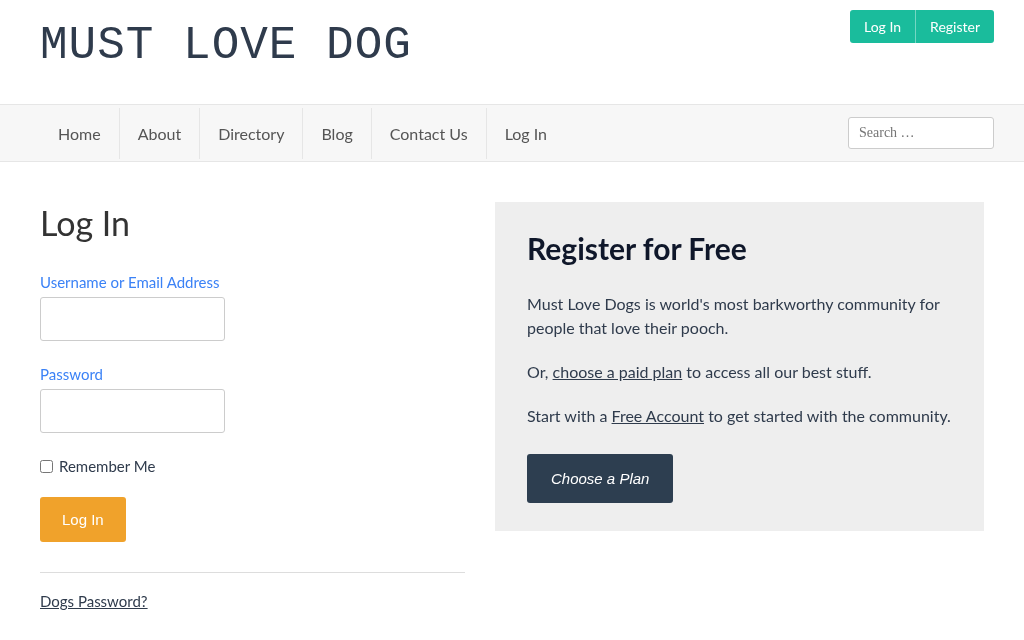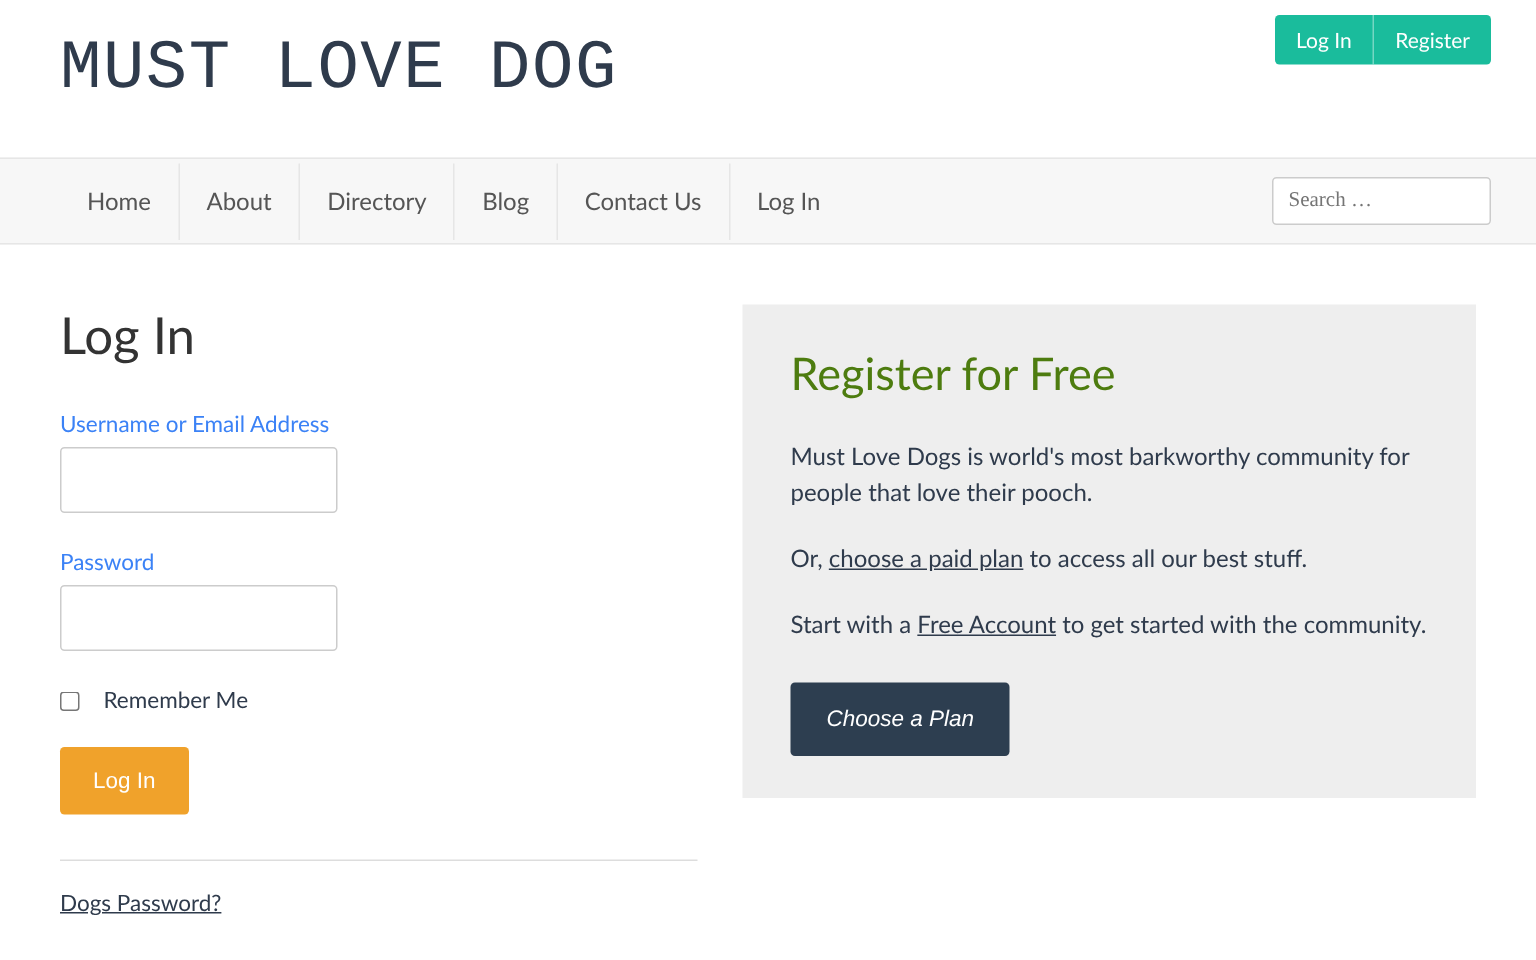--- a/index.html
+++ b/index.html
@@ -13,26 +13,26 @@
 .nav-menu { display: flex; }
 .nav-item { padding: 16px 18px; font-size: 16px; color: #555; cursor: pointer; border-right: 1px solid #e6e6e6; text-align: center; }
 .nav-item:last-child { border-right: none; }
 .search-box { margin: 12px 0; }
 .search-box input { height: 32px; width: 146px; border: 1px solid #ccc; border-radius: 3px; padding: 0 10px; font-size: 14px; color: #999; font-family: Liberation Serif, serif; }
 .main { display: flex; padding: 40px 40px 0 40px; gap: 30px; }
 .left { flex: 1; min-width: 0; }
 .left h1 { font-size: 34px; font-weight: 400; color: #333; margin-bottom: 30px; }
 .field-label { font-size: 15px; color: #3b82f6; margin-bottom: 6px; display: block; }
 .text-input { width: 185px; height: 44px; border: 1px solid #ccc; border-radius: 3px; margin-bottom: 24px; padding: 0 10px; font-size: 15px; }
-.remember-row { display: flex; align-items: center; gap: 16px; margin-bottom: 22px; font-size: 15px; }
+.remember-row { display: flex; align-items: center; gap: 6px; margin-bottom: 22px; font-size: 15px; }
 .submit-btn { background: #f0a22b; color: #fff; border: none; border-radius: 3px; padding: 14px 22px; font-size: 15px; cursor: pointer; }
 .hr { border: none; border-top: 1px solid #ddd; margin: 30px 0 18px 0; }
 .lost-link { color: #2f3b4c; text-decoration: underline; font-size: 15px; cursor: pointer; }
 .right { flex: 1; background: #eeeeee; padding: 28px 32px; align-self: flex-start; }
-.right h1 { font-size: 30px; font-weight: 400; color: #4d7c0f; margin-bottom: 26px; }
+.right h1 { font-size: 30px; font-weight: 700; color: #0f172a; margin-bottom: 26px; }
 .right p { font-size: 16px; color: #2f3b4c; line-height: 1.5; margin-bottom: 20px; }
 .inline-link { text-decoration: underline; cursor: pointer; }
 .plan-btn { background: #2d3e50; color: #fff; border: none; border-radius: 3px; padding: 16px 24px; font-size: 15px; cursor: pointer; margin-top: 6px; font-style: italic; }
 </style>
 </head>
 <body>
 
 <div class="top-bar">
   <div class="logo">
     <svg width="370" height="62" viewBox="0 0 370 62">

